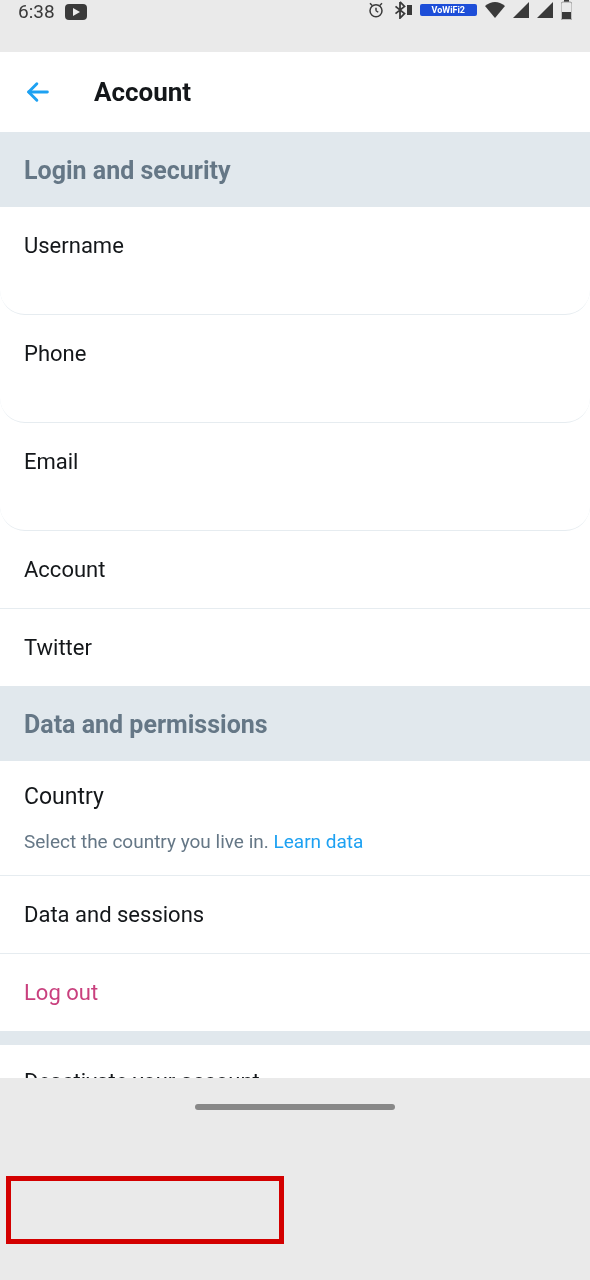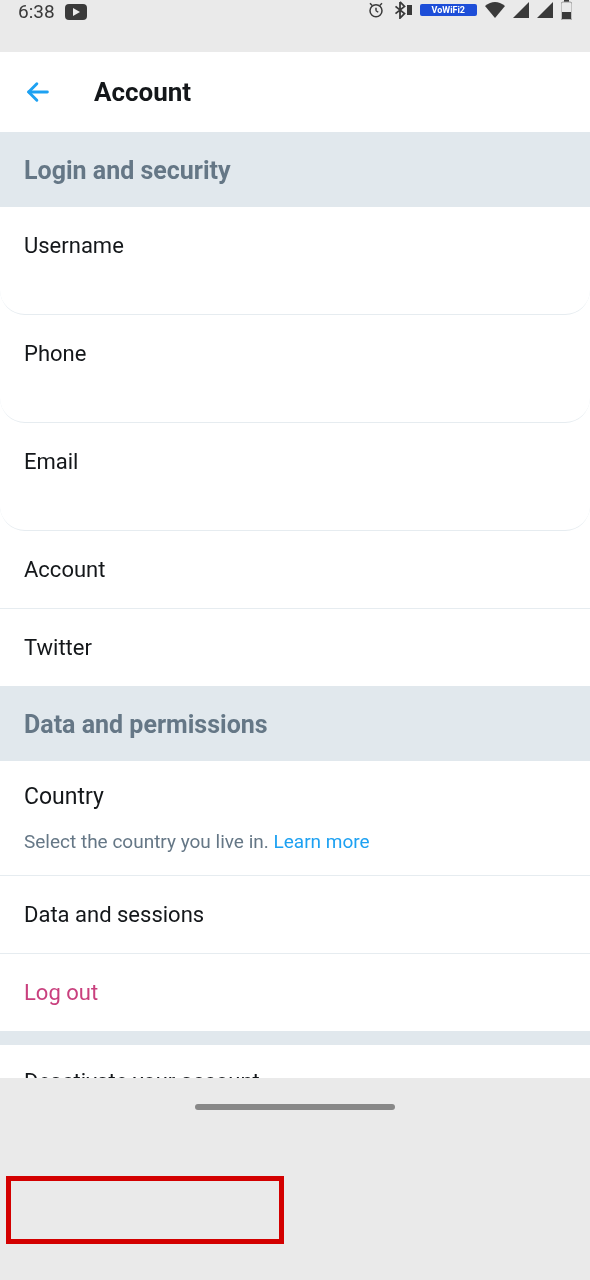--- a/index.html
+++ b/index.html
@@ -231,21 +231,21 @@
     </div>
     <div class="list-item no-border">
       <span>Twitter</span>
     </div>
 
     <div class="section-header">Data and permissions</div>
     <div class="country-item">
       <span>Country</span>
     </div>
     <div class="country-desc">
-      <span>Select the country you live in. </span><span class="learn-more">Learn more</span>
+      <span>Select the country you live in. </span><span class="learn-more">Learn data</span>
     </div>
     <div class="list-item">
       <span>Data and sessions</span>
     </div>
     <div class="list-item no-border">
       <span class="logout">Log out</span>
     </div>
 
     <div class="gap-strip"></div>
 

